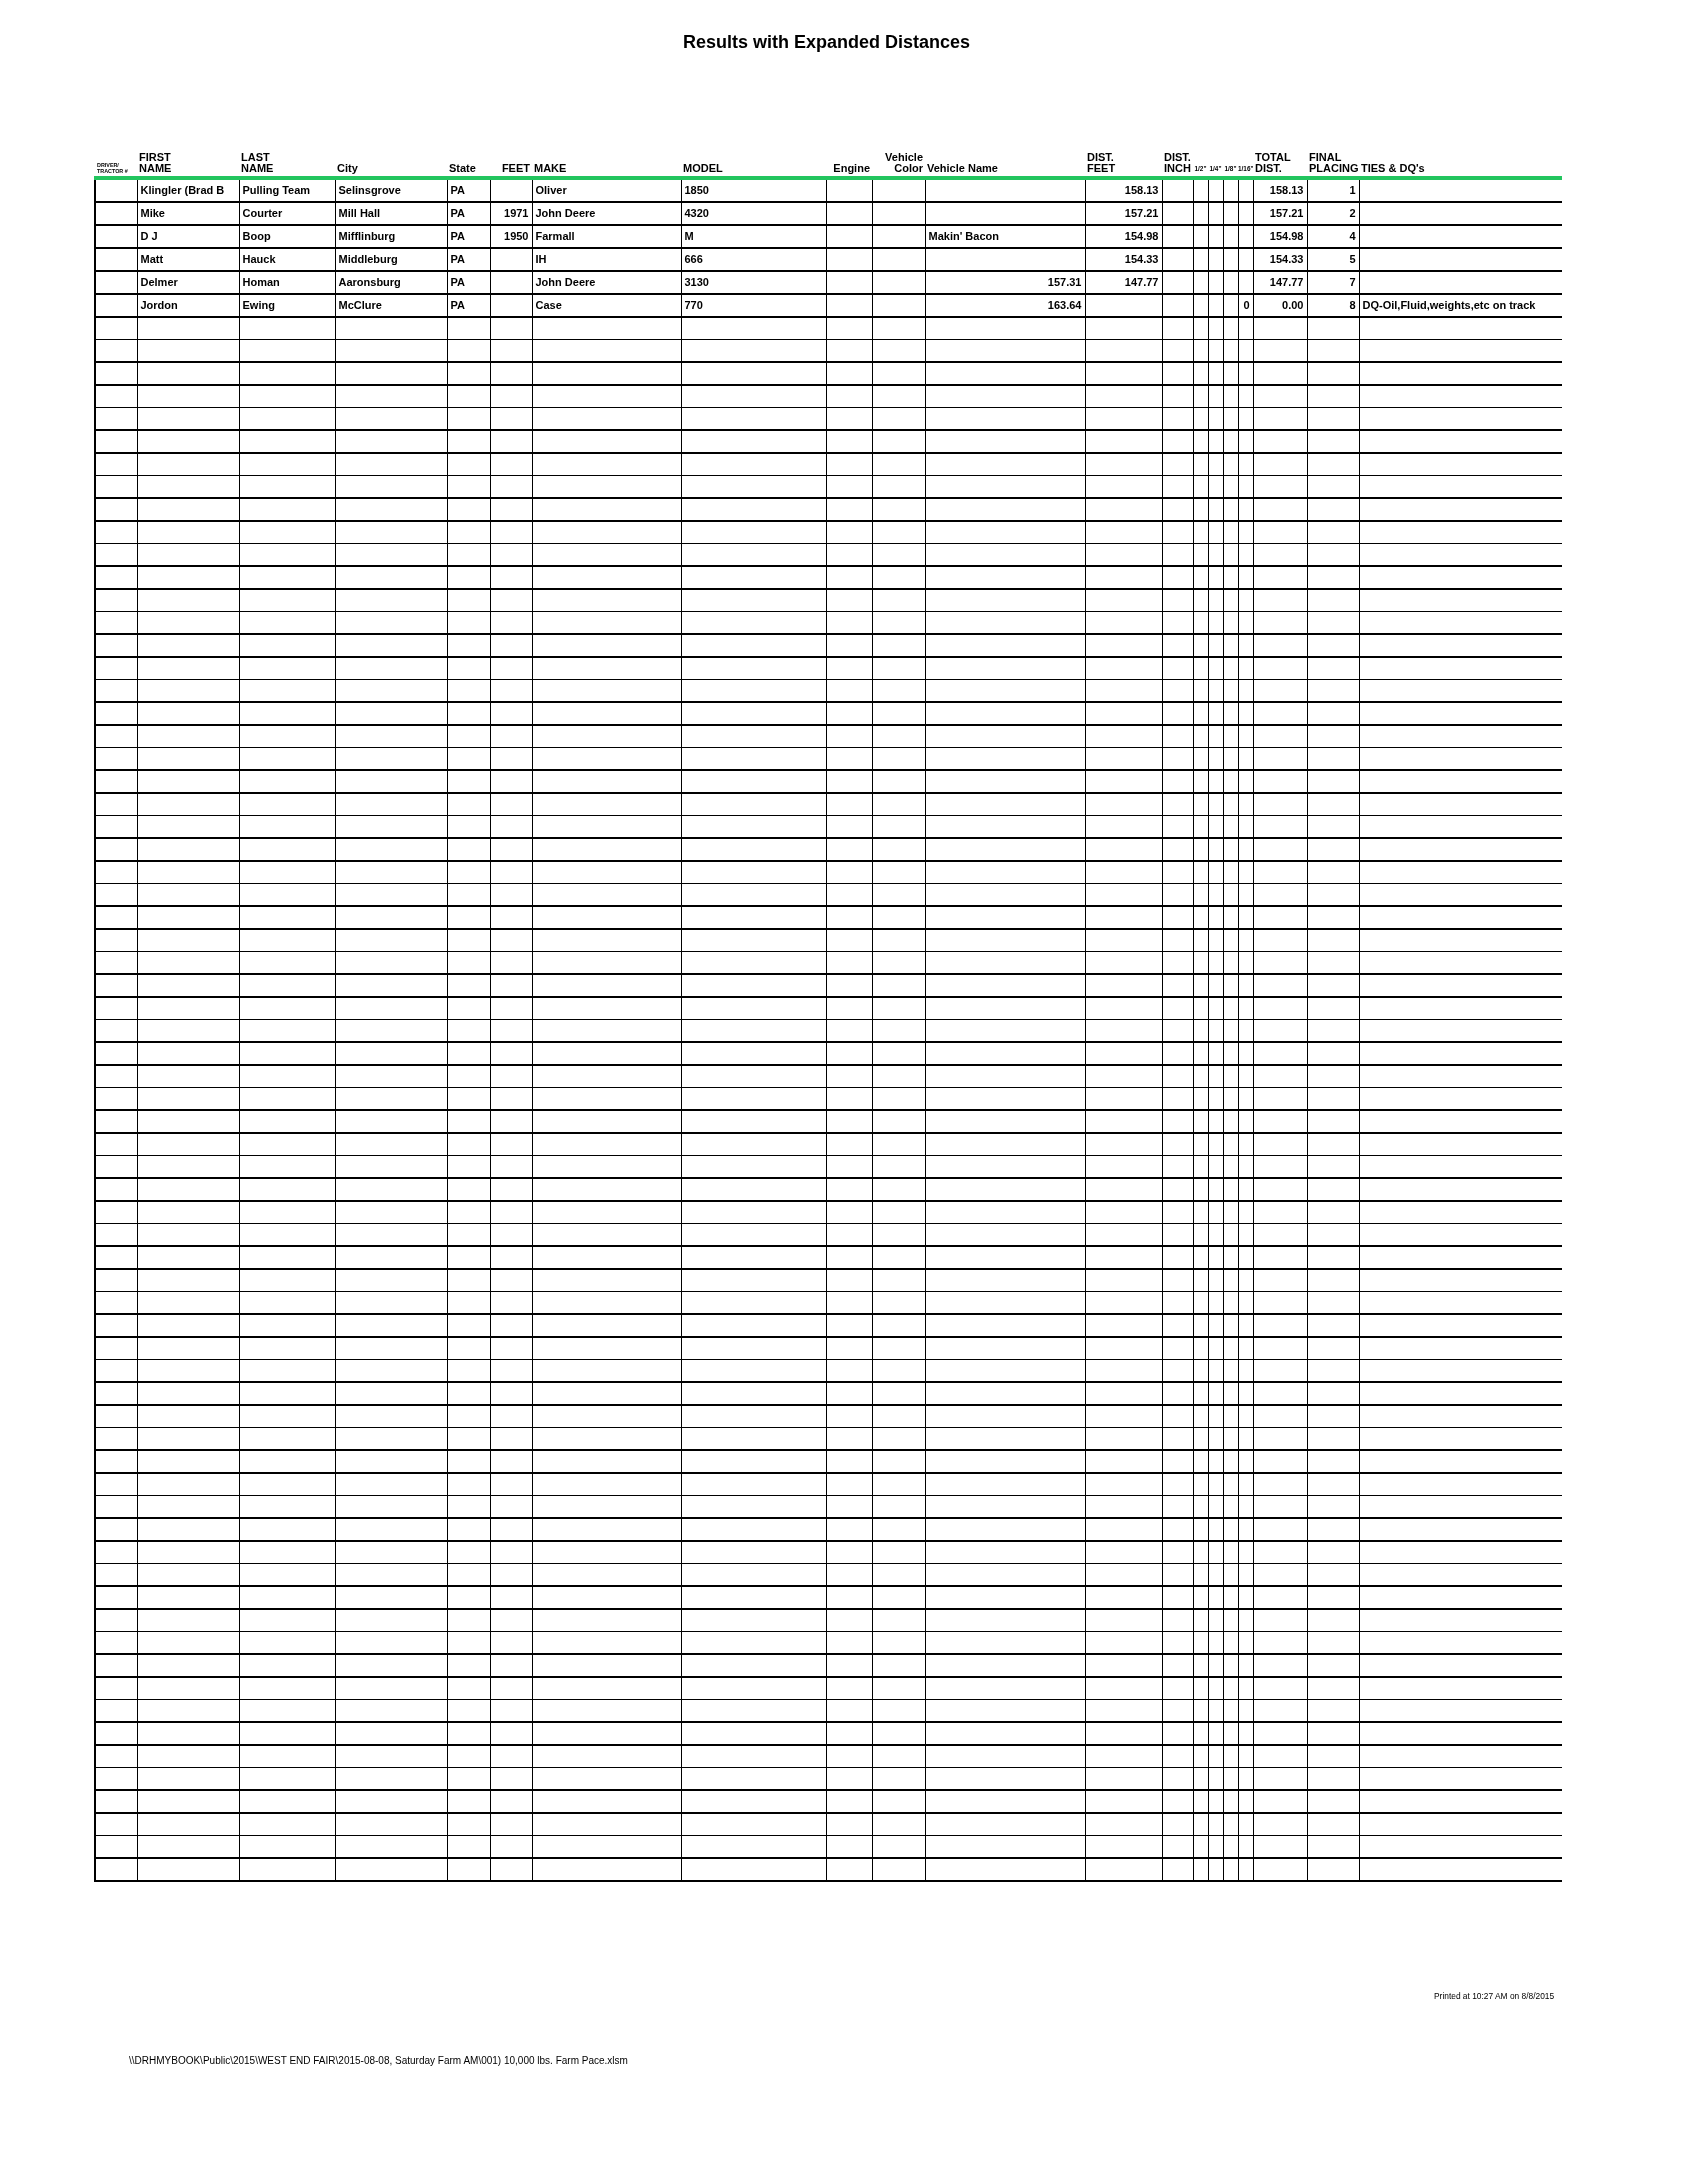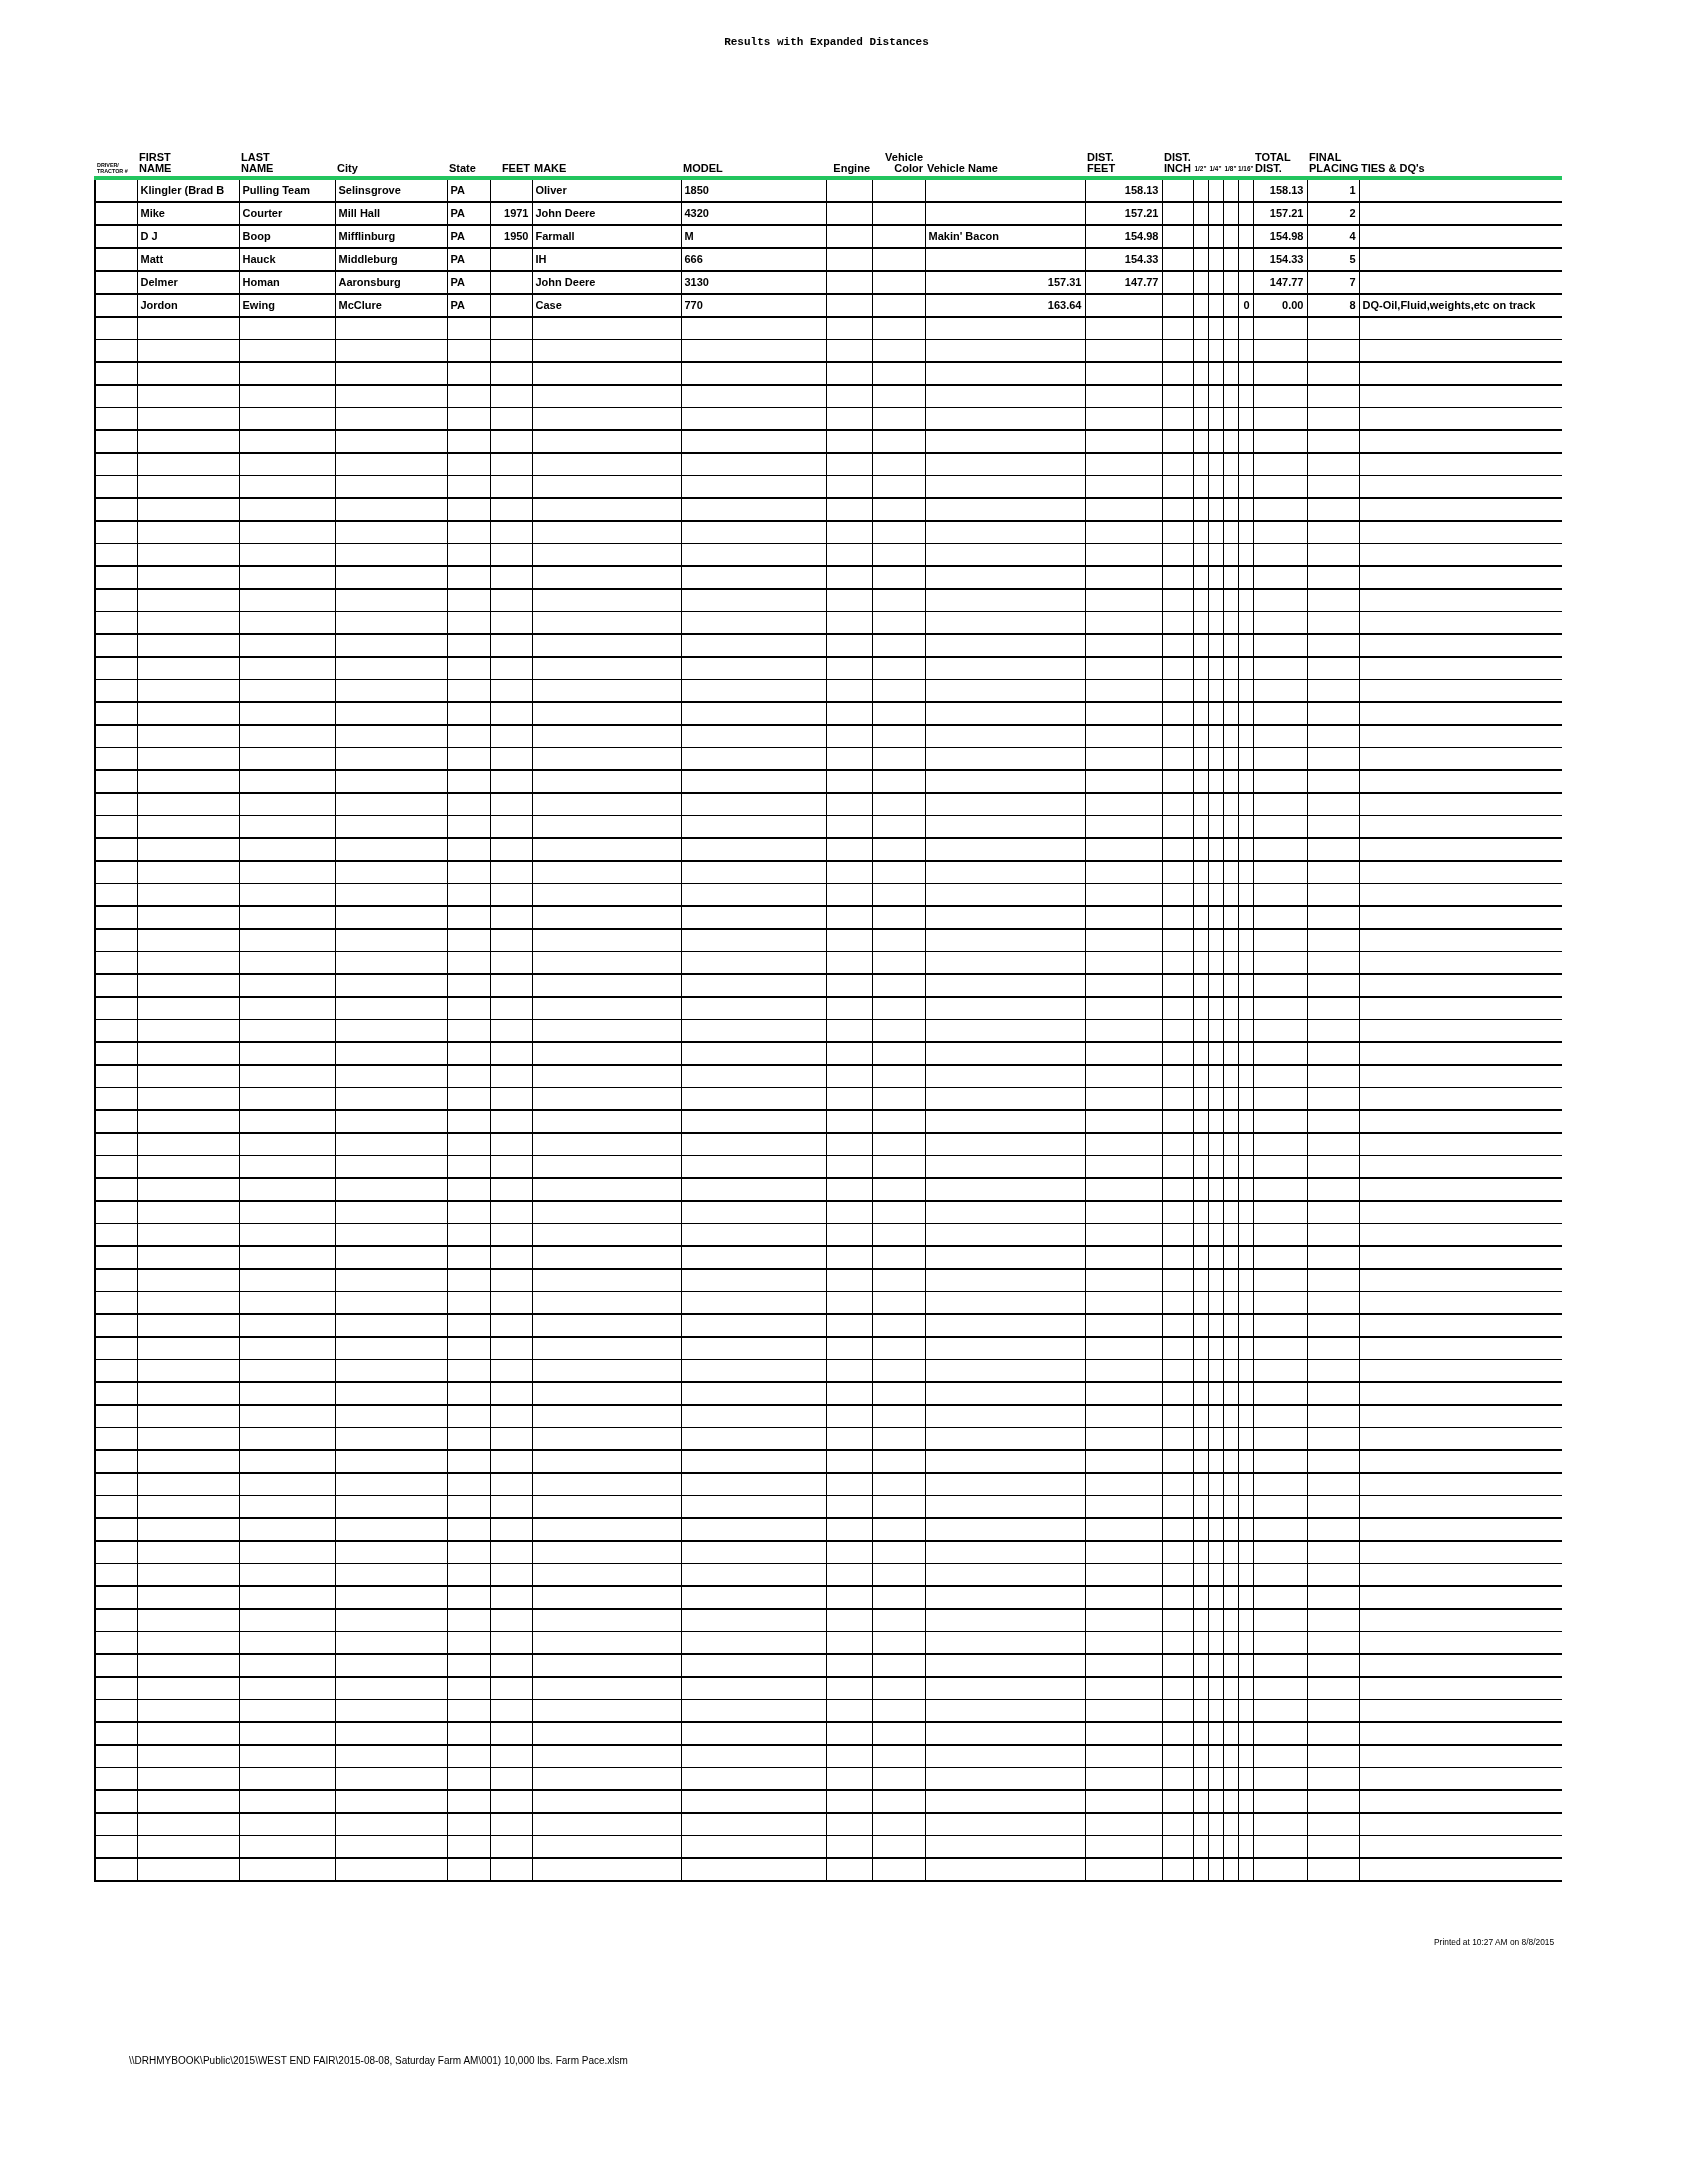--- a/index.html
+++ b/index.html
@@ -2,21 +2,21 @@
 <html><head>
 <meta charset="utf-8">
 <style>
   html,body { margin:0; padding:0; }
   body {
     width:1683px; height:2178px; background:#ffffff; position:relative;
     font-family:"Liberation Sans", sans-serif; color:#000;
   }
   .title-block {
     position:absolute; top:33px; left:94px; width:1465px;
-    text-align:center; font-weight:bold; font-size:11px; line-height:18px;font-family:Liberation Mono, monospace;
+    text-align:center; font-weight:bold; font-size:18px; line-height:18px;
   }
   table.results {
     position:absolute; top:145px; left:94px; width:1465px;
     border-collapse:collapse; table-layout:fixed;
   }
   thead th {
     vertical-align:bottom; text-align:left; font-size:11px; font-weight:bold;
     line-height:11px; padding:0 2px 2px 2px; height:29px;
     border:none; border-bottom:4px solid #22c55e; white-space:nowrap; overflow:hidden;
   }
@@ -30,21 +30,21 @@
   }
   tbody td:first-child { border-left:2px solid #000; }
   tbody td.ties { border-right:none; }
   tbody tr.tk td { border-bottom:2px solid #000; }
   tbody tr.tn td { border-bottom:1px solid #000; }
   tbody td.r { text-align:right; }
   .footer-left {
     position:absolute; top:2055px; left:129px; font-size:10px; font-weight:normal;
   }
   .footer-right {
-    position:absolute; top:1937px; left:1414px; font-size:8.4px; font-weight:normal;padding-left:20px;
+    position:absolute; top:1991px; left:1414px; font-size:8.4px; font-weight:normal;padding-left:20px;
   }
 </style>
 </head>
 <body>
 
 <div class="sheet">
 
   <div class="title-block">
     <div>Results with Expanded Distances</div>
   </div>

